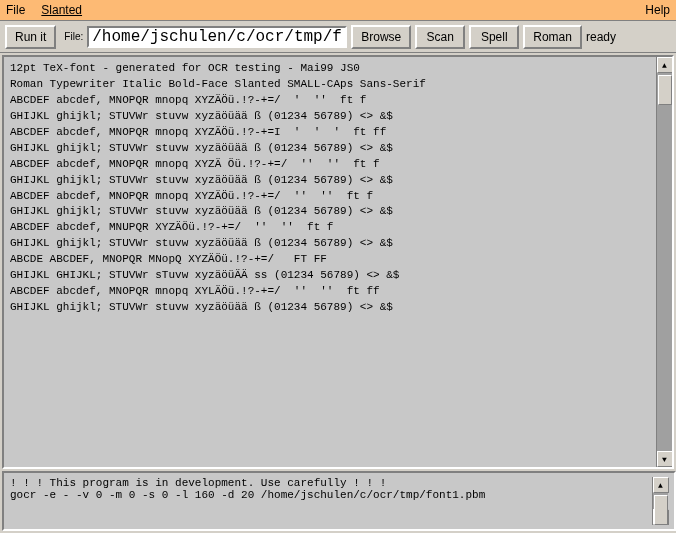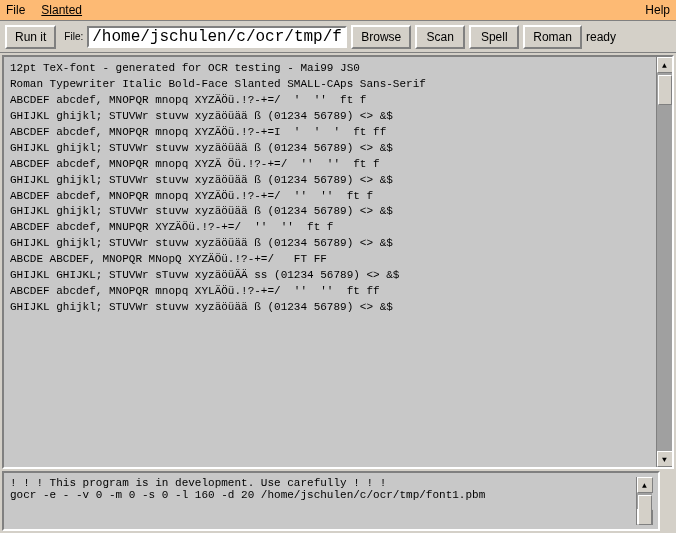--- a/index.html
+++ b/index.html
@@ -156,21 +156,21 @@
       position: absolute;
       top: 2px;
       left: 1px;
     }
 
     
     .status-bar {
       background: #c8c8c8;
       border: 2px solid;
       border-color: #808080 #ffffff #ffffff #808080;
-      margin: 0 16px 2px 2px;
+      margin: 0 0 2px 2px;
       padding: 4px 6px;
       font-family: 'Courier New', Courier, monospace;
       font-size: 11px;
       min-height: 60px;
       position: relative;
       display: flex;
       flex-direction: column;
       gap: 2px;
     }
     .status-bar-scroll {

